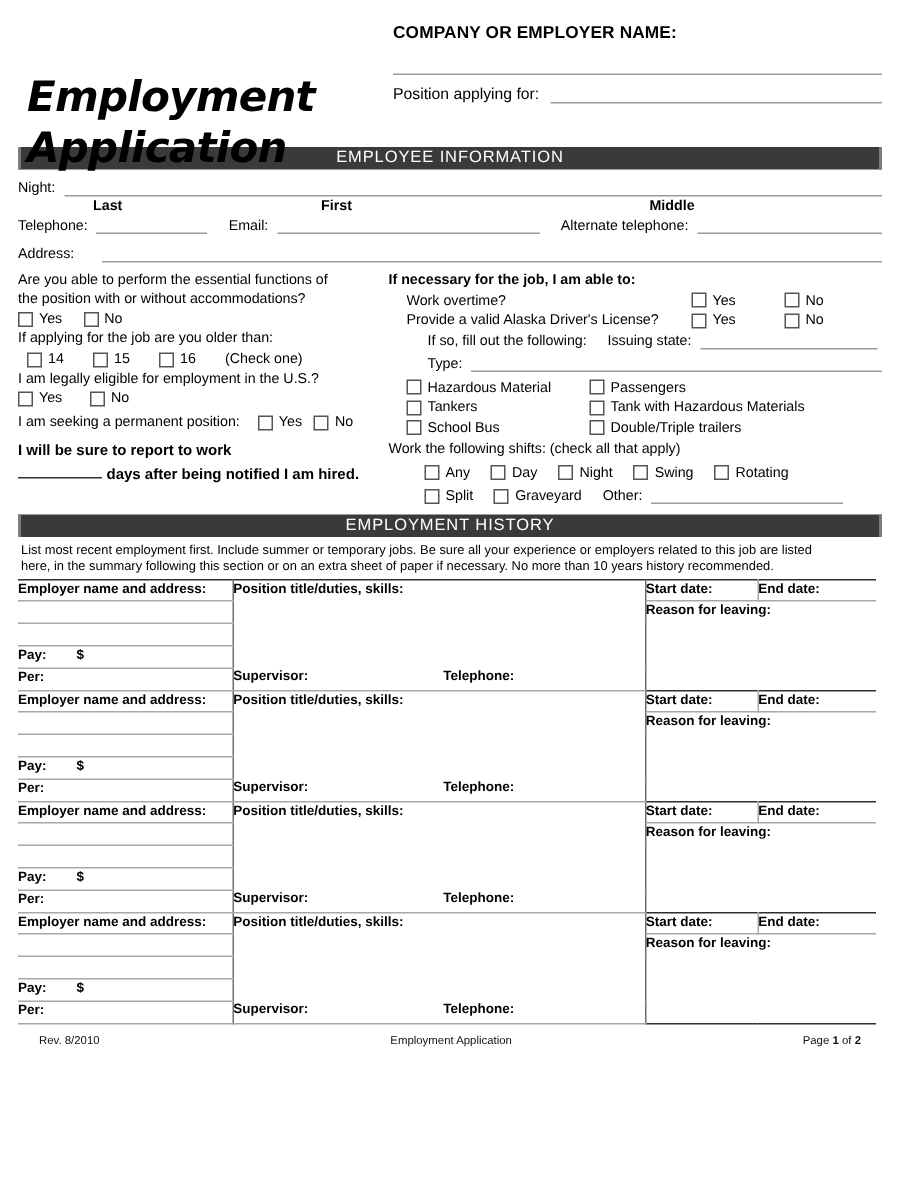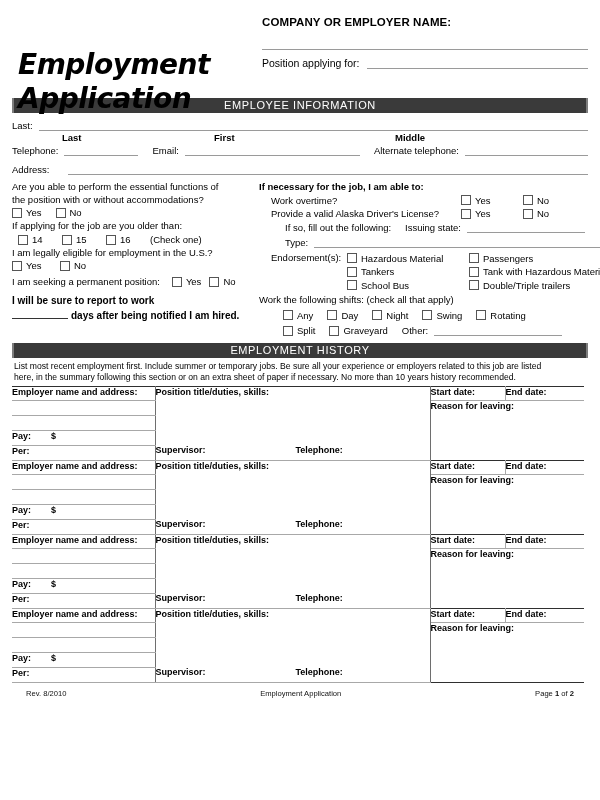--- a/index.html
+++ b/index.html
@@ -99,21 +99,21 @@
   .row { display: flex; align-items: flex-end; }
   .lbl { font-size: 9.5px; white-space: nowrap; }
   .sub-row {
     display: flex;
     font-size: 9.5px;
     font-weight: bold;
     margin-top: 1px;
     padding-left: 50px;
   }
   .sub-last { width: 152px; }
-  .sub-first { width: 181px; }
+  .sub-first { width: 219px; }
   .line-short {
     border-bottom: 1px solid #9a9a9a;
     height: 11px;
     margin-left: 6px;
   }
   .sp { width: 14px; }
 
   
   .qcols {
     display: flex;
@@ -255,21 +255,21 @@
         <span class="position-label">Position applying for:</span>
         <span class="fill-line"></span>
       </div>
     </div>
   </div>
 
   <div class="section-bar">EMPLOYEE INFORMATION</div>
 
   <div class="info-block">
     <div class="row">
-      <span class="lbl">Last:</span>
+      <span class="lbl">Night:</span>
       <span class="line-short" style="flex:1 1 auto;"></span>
     </div>
     <div class="sub-row">
       <span class="sub-last">Last</span>
       <span class="sub-first">First</span>
       <span>Middle</span>
     </div>
 
     <div class="row" style="margin-top:1px;">
       <span class="lbl">Telephone:</span>
@@ -385,21 +385,20 @@
         <span class="rr-label">Issuing state:</span>
         <span class="state-line"></span>
       </div>
 
       <div class="rr ind2" style="margin-top:2px;">
         <span class="rr-label">Type:</span>
         <span class="type-line"></span>
       </div>
 
       <div class="endorse-col ind1" style="margin-top:2px;">
-        <div class="endorse-head">Endorsement(s):</div>
         <div class="endorse-items">
           <div class="endorse-row">
             <span class="cb-item e-a">
               <span class="cb"></span>
               <span>Hazardous Material</span>
             </span>
             <span class="cb-item">
               <span class="cb"></span>
               <span>Passengers</span>
             </span>

